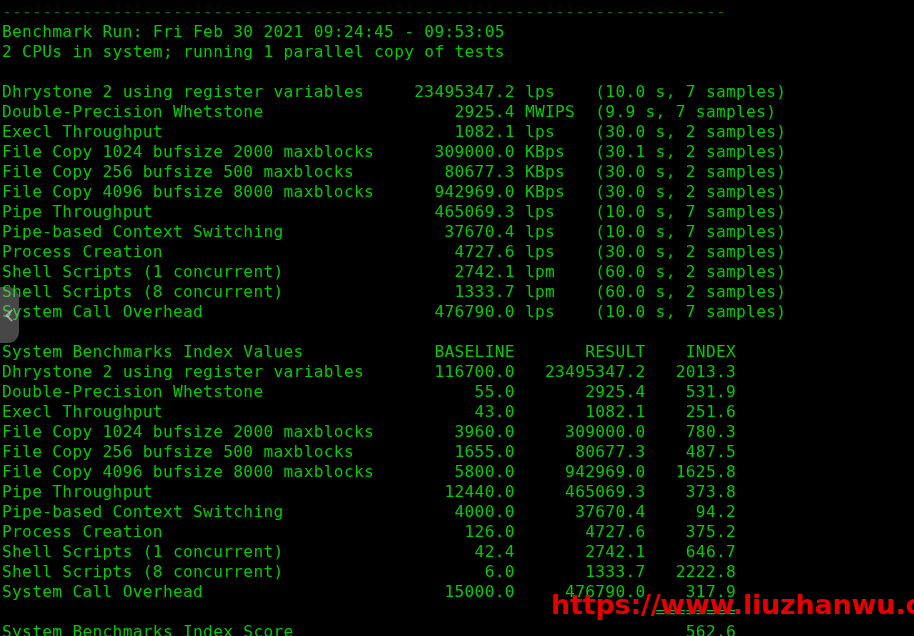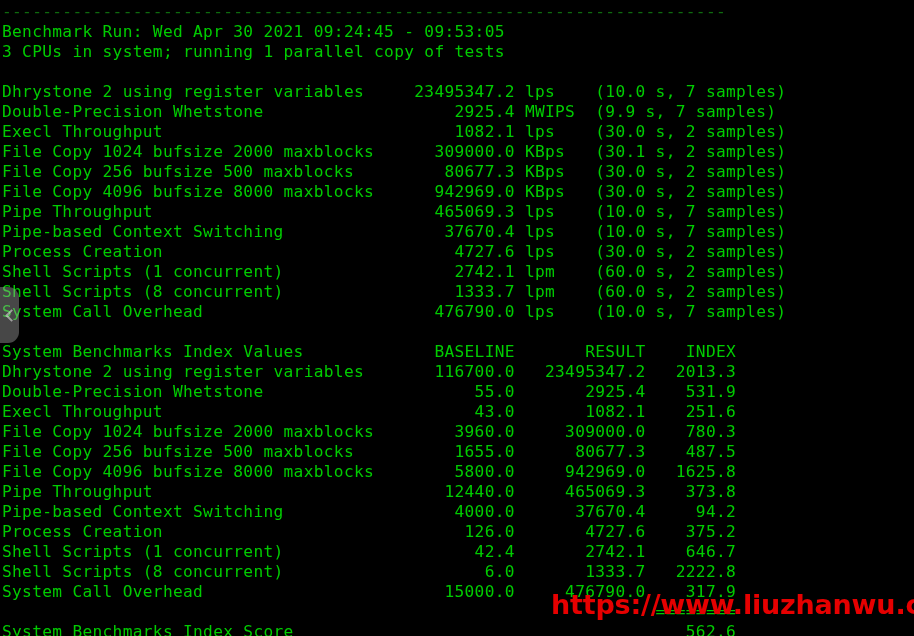--- a/index.html
+++ b/index.html
@@ -77,22 +77,22 @@
     letter-spacing: -0.2px;
     line-height: 1;
   }
 </style>
 </head>
 <body>
 
 <div id="terminal">
 
   <pre class="screen"><span class="dim-rule">------------------------------------------------------------------------</span>
-<span>Benchmark Run: Wed Apr 30 2021 09:24:45 - 09:53:05</span>
-<span>3 CPUs in system; running 1 parallel copy of tests</span>
+<span>Benchmark Run: Fri Feb 30 2021 09:24:45 - 09:53:05</span>
+<span>2 CPUs in system; running 1 parallel copy of tests</span>
 
 <span id="results-block">Dhrystone 2 using register variables     23495347.2 lps    (10.0 s, 7 samples)
 Double-Precision Whetstone                   2925.4 MWIPS  (9.9 s, 7 samples)
 Execl Throughput                             1082.1 lps    (30.0 s, 2 samples)
 File Copy 1024 bufsize 2000 maxblocks      309000.0 KBps   (30.1 s, 2 samples)
 File Copy 256 bufsize 500 maxblocks         80677.3 KBps   (30.0 s, 2 samples)
 File Copy 4096 bufsize 8000 maxblocks      942969.0 KBps   (30.0 s, 2 samples)
 Pipe Throughput                            465069.3 lps    (10.0 s, 7 samples)
 Pipe-based Context Switching                37670.4 lps    (10.0 s, 7 samples)
 Process Creation                             4727.6 lps    (30.0 s, 2 samples)

